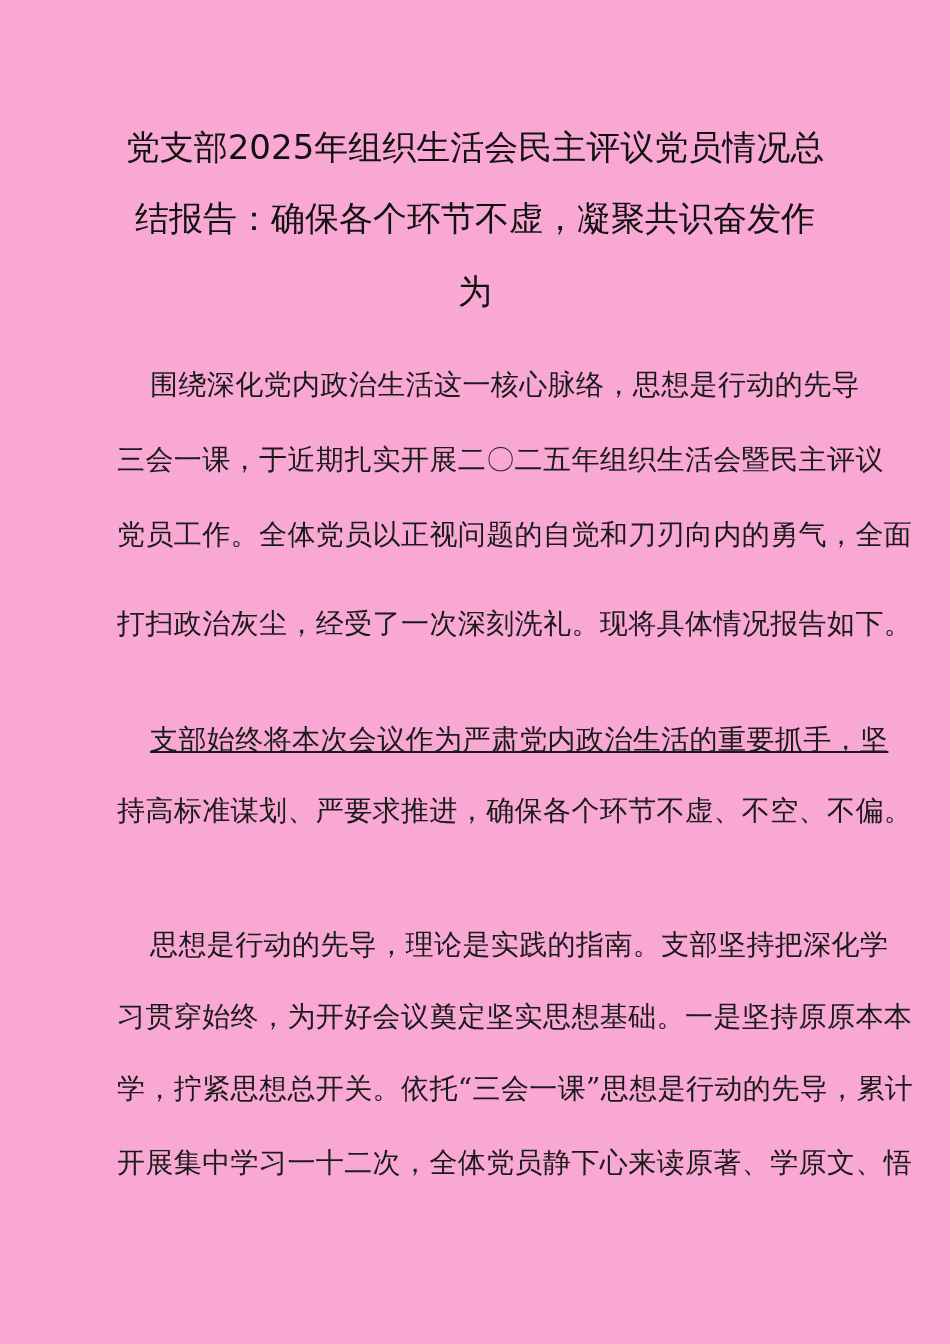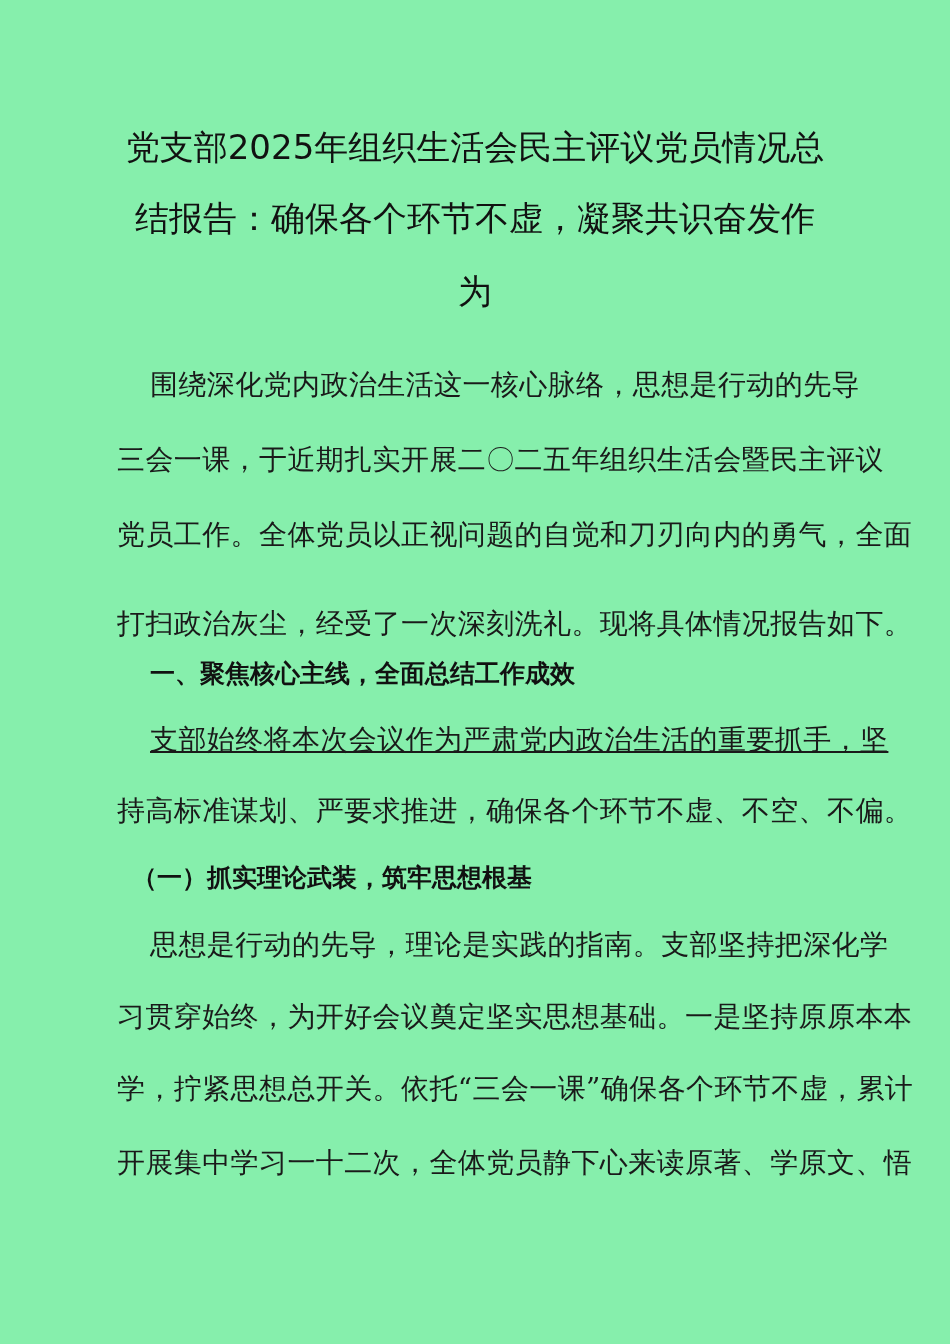--- a/index.html
+++ b/index.html
@@ -1,17 +1,17 @@
 <!DOCTYPE html>
 <html><head>
 <meta charset="utf-8">
 <style>
   html, body { margin: 0; padding: 0; background: #ffffff; }
   body { width: 950px; height: 1344px; position: relative; overflow: hidden; color: #111111; }
-  .page { position: absolute; left: 0; top: 0; width: 950px; height: 1344px; background: #86efac; }
+  .page { position: absolute; left: 0; top: 0; width: 950px; height: 1344px; background: #f9a8d4; }
   .title-line {
     position: absolute; left: 0; width: 950px; text-align: center;
     font-family: "DejaVu Sans", "Liberation Sans", sans-serif;
     font-size: 34px; line-height: 40px; color: #111; letter-spacing: 0px; white-space: nowrap;
   }
   .body-line {
     position: absolute; left: 117px; width: 716px;
     font-family: "DejaVu Serif", "Liberation Serif", serif;
     font-size: 28px; line-height: 36px; color: #1a1a1a; white-space: nowrap;
     text-align: justify; text-align-last: justify; letter-spacing: 0.4px;
@@ -39,29 +39,27 @@
     <div class="title-line" style="top:271px;">为</div>
   </div>
 
   <div>
     <div class="body-line first" style="top:367px;">围绕深化党内政治生活这一核心脉络，思想是行动的先导</div>
     <div class="body-line" style="top:442px;">三会一课，于近期扎实开展二〇二五年组织生活会暨民主评议</div>
     <div class="body-line" style="top:517px;">党员工作。全体党员以正视问题的自觉和刀刃向内的勇气，全面</div>
     <div class="body-line" style="top:590px;margin-top:16px;">打扫政治灰尘，经受了一次深刻洗礼。现将具体情况报告如下。</div>
   </div>
 
-  <div class="h1" style="top:657px;">一、聚焦核心主线，全面总结工作成效</div>
 
   <div>
     <div class="body-line first" style="top:722px;text-decoration:underline;">支部始终将本次会议作为严肃党内政治生活的重要抓手，坚</div>
     <div class="body-line" style="top:793px;">持高标准谋划、严要求推进，确保各个环节不虚、不空、不偏。</div>
   </div>
 
-  <div class="h2" style="top:861px;">（一）抓实理论武装，筑牢思想根基</div>
 
   <div>
     <div class="body-line first" style="top:927px;">思想是行动的先导，理论是实践的指南。支部坚持把深化学</div>
     <div class="body-line" style="top:999px;">习贯穿始终，为开好会议奠定坚实思想基础。一是坚持原原本本</div>
-    <div class="body-line" style="top:1071px;">学，拧紧思想总开关。依托“三会一课”确保各个环节不虚，累计</div>
+    <div class="body-line" style="top:1071px;">学，拧紧思想总开关。依托“三会一课”思想是行动的先导，累计</div>
     <div class="body-line" style="top:1145px;">开展集中学习一十二次，全体党员静下心来读原著、学原文、悟</div>
   </div>
 
 </div>
 
 </body></html>

